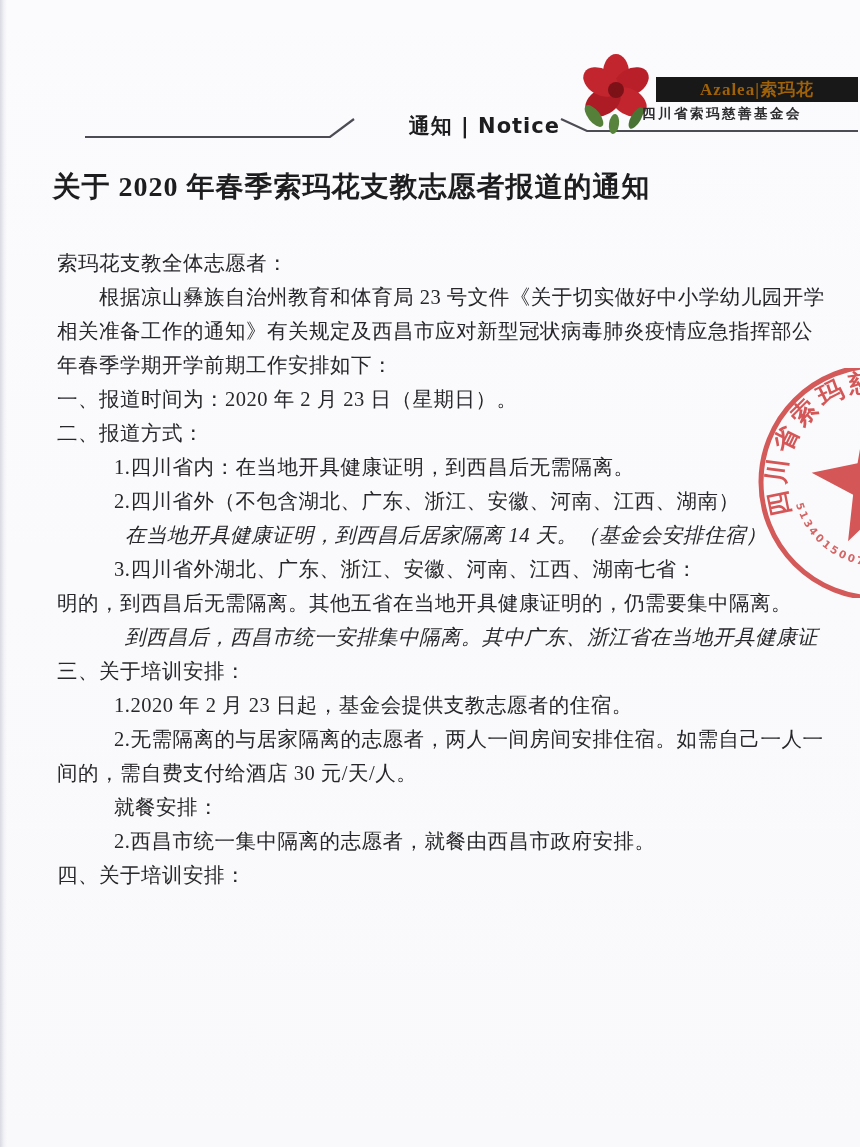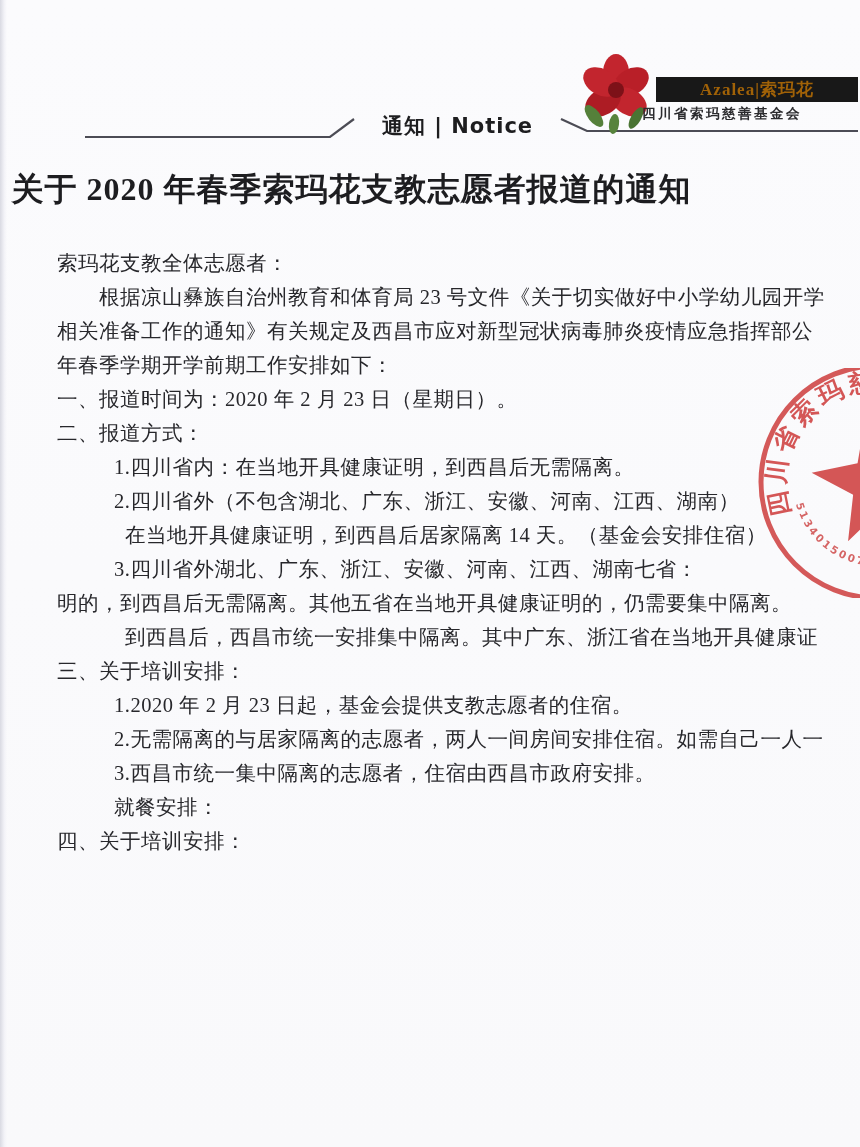--- a/index.html
+++ b/index.html
@@ -27,38 +27,38 @@
   }
   .logo-sub{
     position:absolute;left:66px;top:55px;width:218px;
     font-weight:bold;font-size:13.5px;letter-spacing:2.5px;color:#2b2b2e;
     white-space:nowrap;
   }
   
   .banner-lines{position:absolute;left:0;top:0;width:860px;height:170px;pointer-events:none;}
   .banner-label{
     position:absolute;left:355px;top:112px;width:205px;height:30px;
-    text-align:center;font-family:"DejaVu Sans","Liberation Sans",sans-serif;
+    text-align:right;font-family:"DejaVu Sans","Liberation Sans",sans-serif;
     font-weight:bold;font-size:21px;color:#1d1d1f;letter-spacing:1px;
   }
   
   .doc-title{
     position:absolute;left:0;top:168px;width:703px;
-    text-align:center;font-size:32px;font-weight:600;color:#1d1d20;
+    text-align:center;font-size:28px;font-weight:600;color:#1d1d20;
     letter-spacing:1px;white-space:nowrap;
   }
   
   .body{
     position:absolute;left:57px;top:246px;width:775px;
     font-size:20.5px;color:#27272b;letter-spacing:0.5px;
   }
   .ln{height:34px;line-height:34px;white-space:nowrap;}
   .ind-p{padding-left:42px;}
   .ind-1{padding-left:57px;}
-  .ind-2{padding-left:68px;}
+  .ind-2{padding-left:68px;font-style:italic;}
   
   .seal{position:absolute;left:742px;top:368px;width:145px;height:230px;opacity:0.88;}
   .seal text{font-family:"DejaVu Sans","Liberation Sans",sans-serif;}
 </style>
 </head>
 <body>
 
 <div class="page">
 
   <svg class="banner-lines" viewBox="0 0 860 170">
@@ -99,22 +99,23 @@
     <div class="ln">二、报道方式：</div>
     <div class="ln ind-1">1.四川省内：在当地开具健康证明，到西昌后无需隔离。</div>
     <div class="ln ind-1">2.四川省外（不包含湖北、广东、浙江、安徽、河南、江西、湖南）</div>
     <div class="ln ind-2">在当地开具健康证明，到西昌后居家隔离 14 天。（基金会安排住宿）</div>
     <div class="ln ind-1">3.四川省外湖北、广东、浙江、安徽、河南、江西、湖南七省：</div>
     <div class="ln">明的，到西昌后无需隔离。其他五省在当地开具健康证明的，仍需要集中隔离。</div>
     <div class="ln ind-2">到西昌后，西昌市统一安排集中隔离。其中广东、浙江省在当地开具健康证</div>
     <div class="ln">三、关于培训安排：</div>
     <div class="ln ind-1">1.2020 年 2 月 23 日起，基金会提供支教志愿者的住宿。</div>
     <div class="ln ind-1">2.无需隔离的与居家隔离的志愿者，两人一间房间安排住宿。如需自己一人一</div>
-    <div class="ln ind-1">3.西昌市统一集中隔离的志愿者，住宿由西昌市政府安排。</div>
+    <div class="ln">间的，需自费支付给酒店 30 元/天/人。</div>
     <div class="ln ind-1">就餐安排：</div>
+    <div class="ln ind-1">2.西昌市统一集中隔离的志愿者，就餐由西昌市政府安排。</div>
     <div class="ln">四、关于培训安排：</div>
   </div>
 
   <svg class="seal" viewBox="0 0 145 230">
     <defs>
       <path id="seal-arc" d="M49,146 A92,92 0 0 1 151,23"></path>
       <path id="serial-arc" d="M54,136 A84,84 0 0 0 135,198"></path>
     </defs>
     <circle cx="135" cy="114" r="116" fill="none" stroke="#cf4343" stroke-width="5"></circle>
     <path transform="translate(135,114) rotate(-10)" d="M0,-66 L15.9,-21.8 L62.8,-20.4 L25.7,8.3 L38.8,53.4 L0,27 L-38.8,53.4 L-25.7,8.3 L-62.8,-20.4 L-15.9,-21.8 Z" fill="#cf4040"></path>

